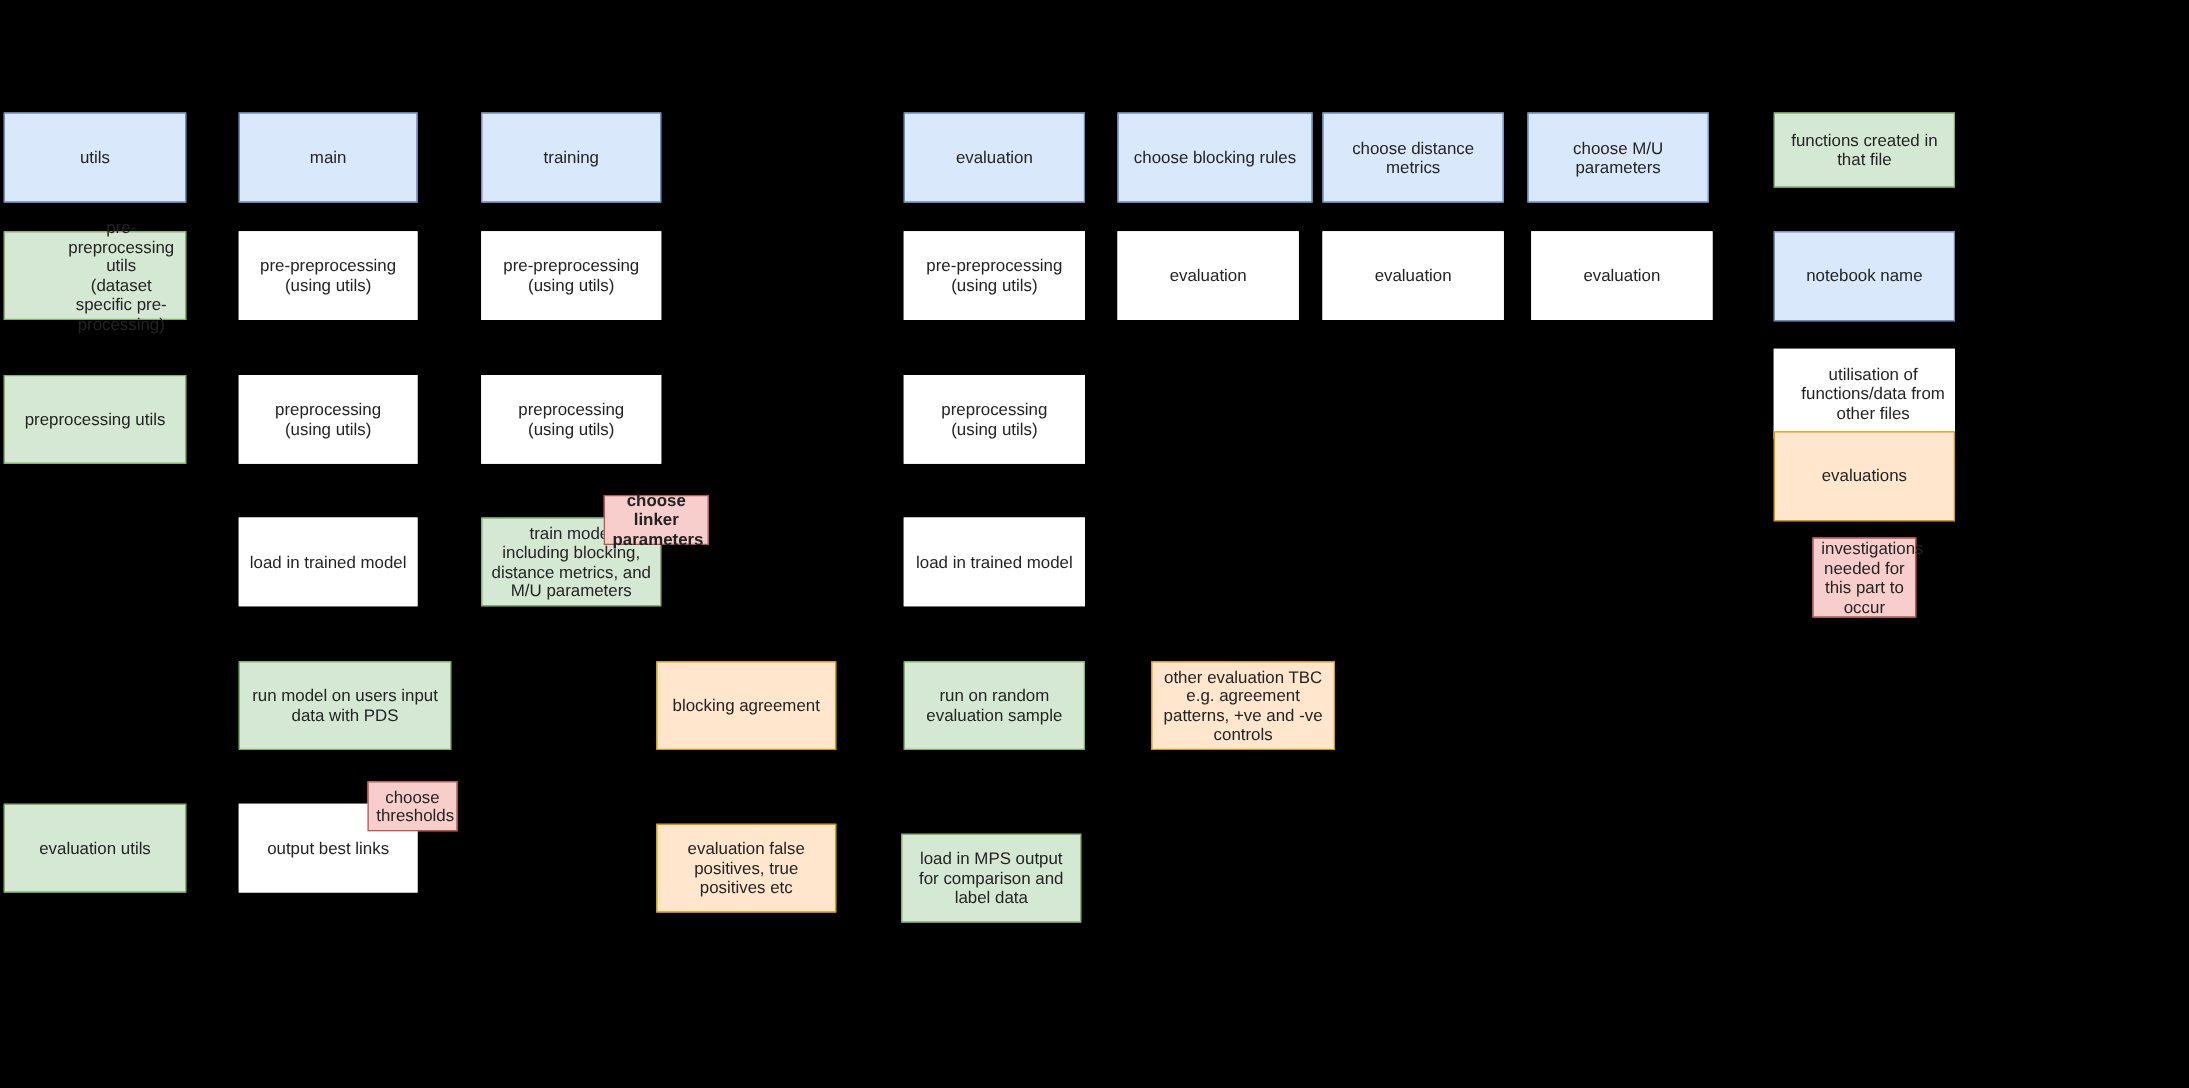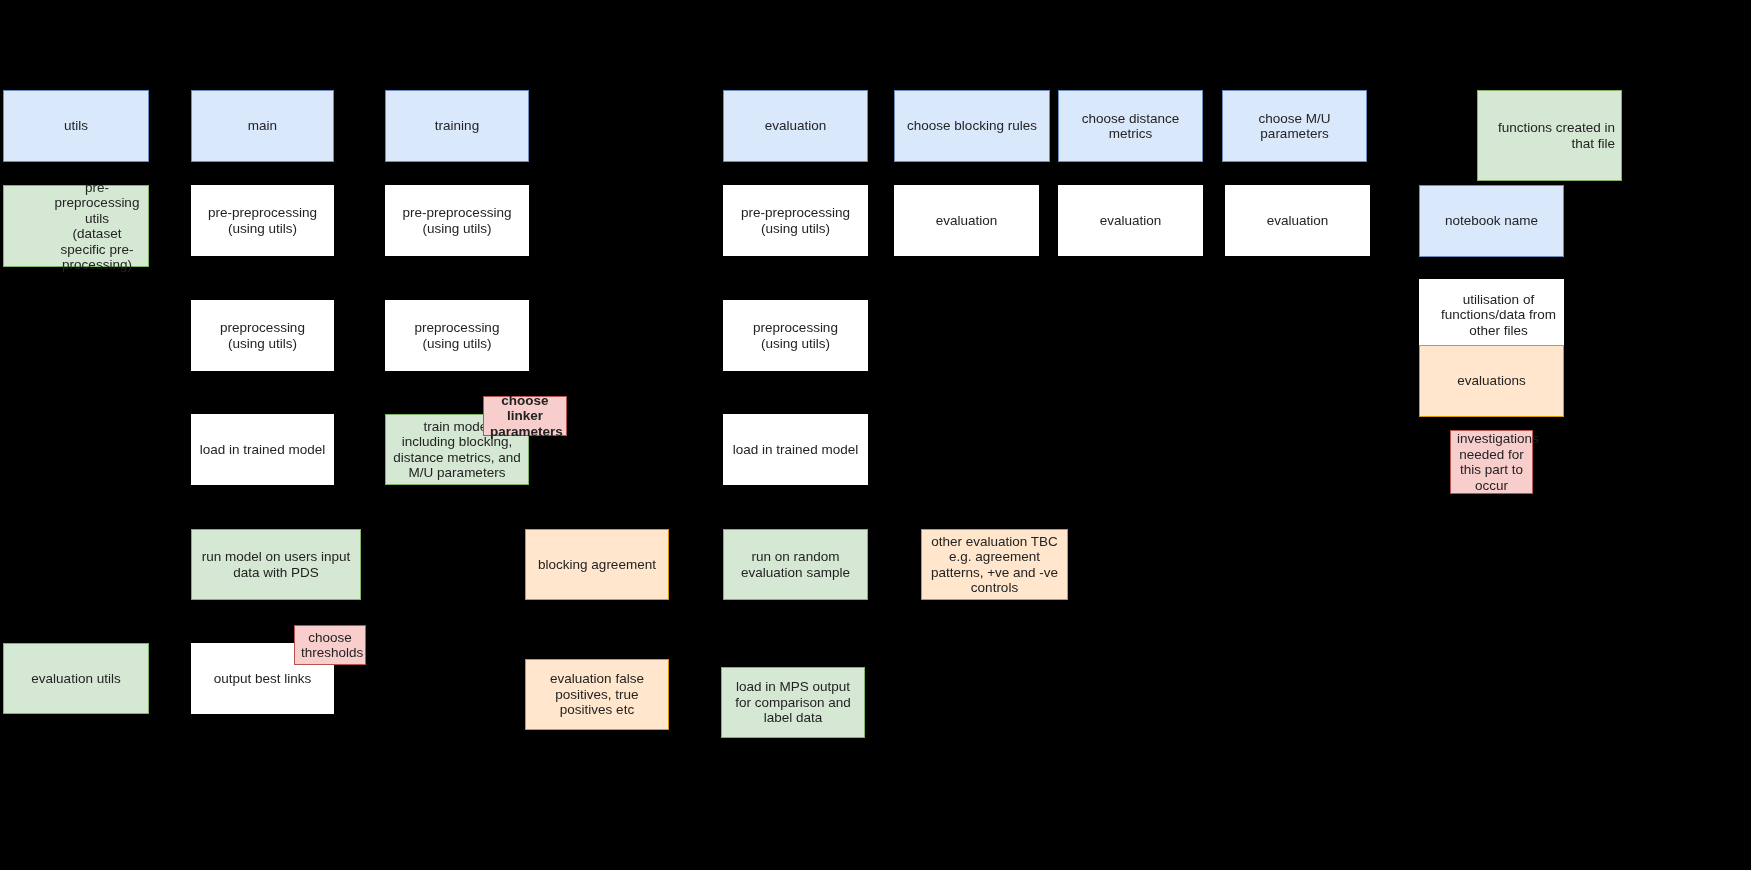--- a/index.html
+++ b/index.html
@@ -67,49 +67,50 @@
 <body>
 
 <div id="canvas" style="background: rgb(0, 0, 0);">
     <div class="node t-notebook" style="left: 3px; top: 90px; width: 146px; height: 72px; align-items: center;"><span class="node-label">utils</span></div>
     <div class="node t-notebook" style="left: 191px; top: 90px; width: 143px; height: 72px;"><span class="node-label">main</span></div>
     <div class="node t-notebook" style="left: 385px; top: 90px; width: 144px; height: 72px;"><span class="node-label">training</span></div>
     <div class="node t-notebook" style="left: 723px; top: 90px; width: 145px; height: 72px;"><span class="node-label">evaluation</span></div>
     <div class="node t-notebook" style="left: 894px; top: 90px; width: 156px; height: 72px;"><span class="node-label">choose blocking rules</span></div>
     <div class="node t-notebook" style="left: 1058px; top: 90px; width: 145px; height: 72px;"><span class="node-label">choose distance metrics</span></div>
     <div class="node t-notebook" style="left: 1222px; top: 90px; width: 145px; height: 72px;"><span class="node-label">choose M/U parameters</span></div>
-    <div class="node t-functions" style="left: 3px; top: 185px; width: 146px; height: 82px; padding-left: 48px;"><span class="node-label">pre-preprocessing utils
+    <div class="node t-functions" style="left: 3px; top: 185px; width: 146px; height: 71px; padding-left: 48px;"><span class="node-label">pre-preprocessing utils
 (dataset specific pre-processing)</span></div>
     <div class="node t-utilisation" style="left: 191px; top: 185px; width: 143px; height: 71px;"><span class="node-label">pre-preprocessing
 (using utils)</span></div>
     <div class="node t-utilisation" style="left: 385px; top: 185px; width: 144px; height: 71px;"><span class="node-label">pre-preprocessing
 (using utils)</span></div>
     <div class="node t-utilisation" style="left: 723px; top: 185px; width: 145px; height: 71px;"><span class="node-label">pre-preprocessing
 (using utils)</span></div>
     <div class="node t-utilisation" style="left: 894px; top: 185px; width: 145px; height: 71px;"><span class="node-label">evaluation</span></div>
     <div class="node t-utilisation" style="left: 1058px; top: 185px; width: 145px; height: 71px;"><span class="node-label">evaluation</span></div>
     <div class="node t-utilisation" style="left: 1225px; top: 185px; width: 145px; height: 71px;"><span class="node-label">evaluation</span></div>
+    <div class="node t-functions" style="left: 3px; top: 300px; width: 146px; height: 71px;"><span class="node-label">preprocessing utils</span></div>
     <div class="node t-utilisation" style="left: 191px; top: 300px; width: 143px; height: 71px;"><span class="node-label">preprocessing
 (using utils)</span></div>
     <div class="node t-utilisation" style="left: 385px; top: 300px; width: 144px; height: 71px;"><span class="node-label">preprocessing
 (using utils)</span></div>
     <div class="node t-utilisation" style="left: 723px; top: 300px; width: 145px; height: 71px;"><span class="node-label">preprocessing
 (using utils)</span></div>
     <div class="node t-utilisation" style="left: 191px; top: 414px; width: 143px; height: 71px;"><span class="node-label">load in trained model</span></div>
     <div class="node t-functions" style="left: 385px; top: 414px; width: 144px; height: 71px;"><span class="node-label">train model
 including blocking, distance metrics, and M/U parameters</span></div>
     <div class="node t-investigation" style="left: 483px; top: 396px; width: 84px; height: 40px; z-index: 5; font-weight: bold;"><span class="node-label">choose linker parameters</span></div>
     <div class="node t-utilisation" style="left: 723px; top: 414px; width: 145px; height: 71px;"><span class="node-label">load in trained model</span></div>
     <div class="node t-functions" style="left: 191px; top: 529px; width: 170px; height: 71px;"><span class="node-label">run model on users input data with PDS</span></div>
     <div class="node t-evaluations" style="left: 525px; top: 529px; width: 144px; height: 71px; z-index: 5;"><span class="node-label">blocking agreement</span></div>
     <div class="node t-functions" style="left: 723px; top: 529px; width: 145px; height: 71px;"><span class="node-label">run on random evaluation sample</span></div>
     <div class="node t-evaluations" style="left: 921px; top: 529px; width: 147px; height: 71px; z-index: 5;"><span class="node-label">other evaluation TBC e.g. agreement patterns, +ve and -ve controls</span></div>
     <div class="node t-functions" style="left: 3px; top: 643px; width: 146px; height: 71px;"><span class="node-label">evaluation utils</span></div>
     <div class="node t-utilisation" style="left: 191px; top: 643px; width: 143px; height: 71px;"><span class="node-label">output best links</span></div>
     <div class="node t-investigation" style="left: 294px; top: 625px; width: 72px; height: 40px; z-index: 5;"><span class="node-label">choose thresholds</span></div>
     <div class="node t-evaluations" style="left: 525px; top: 659px; width: 144px; height: 71px; z-index: 5;"><span class="node-label">evaluation false positives, true positives etc</span></div>
     <div class="node t-functions" style="left: 721px; top: 643px; width: 144px; height: 71px; margin-top: 24px;"><span class="node-label">load in MPS output for comparison and label data</span></div>
-    <div class="node t-functions" style="left: 1477px; top: 90px; width: 145px; height: 91px; text-align: right;"><span class="node-label">functions created in that file</span></div>
+    <div class="node t-functions" style="left: 1419px; top: 90px; width: 145px; height: 60px;"><span class="node-label">functions created in that file</span></div>
     <div class="node t-notebook" style="left: 1419px; top: 185px; width: 145px; height: 72px;"><span class="node-label">notebook name</span></div>
     <div class="node t-utilisation" style="left: 1419px; top: 279px; width: 145px; height: 72px; padding-left: 20px;"><span class="node-label">utilisation of functions/data from other files</span></div>
     <div class="node t-evaluations" style="left: 1419px; top: 345px; width: 145px; height: 72px; z-index: 5;"><span class="node-label">evaluations</span></div>
     <div class="node t-investigation" style="left: 1450px; top: 430px; width: 83px; height: 64px; z-index: 5;"><span class="node-label">investigations needed for this part to occur</span></div>
   </div>
 
 </body></html>

